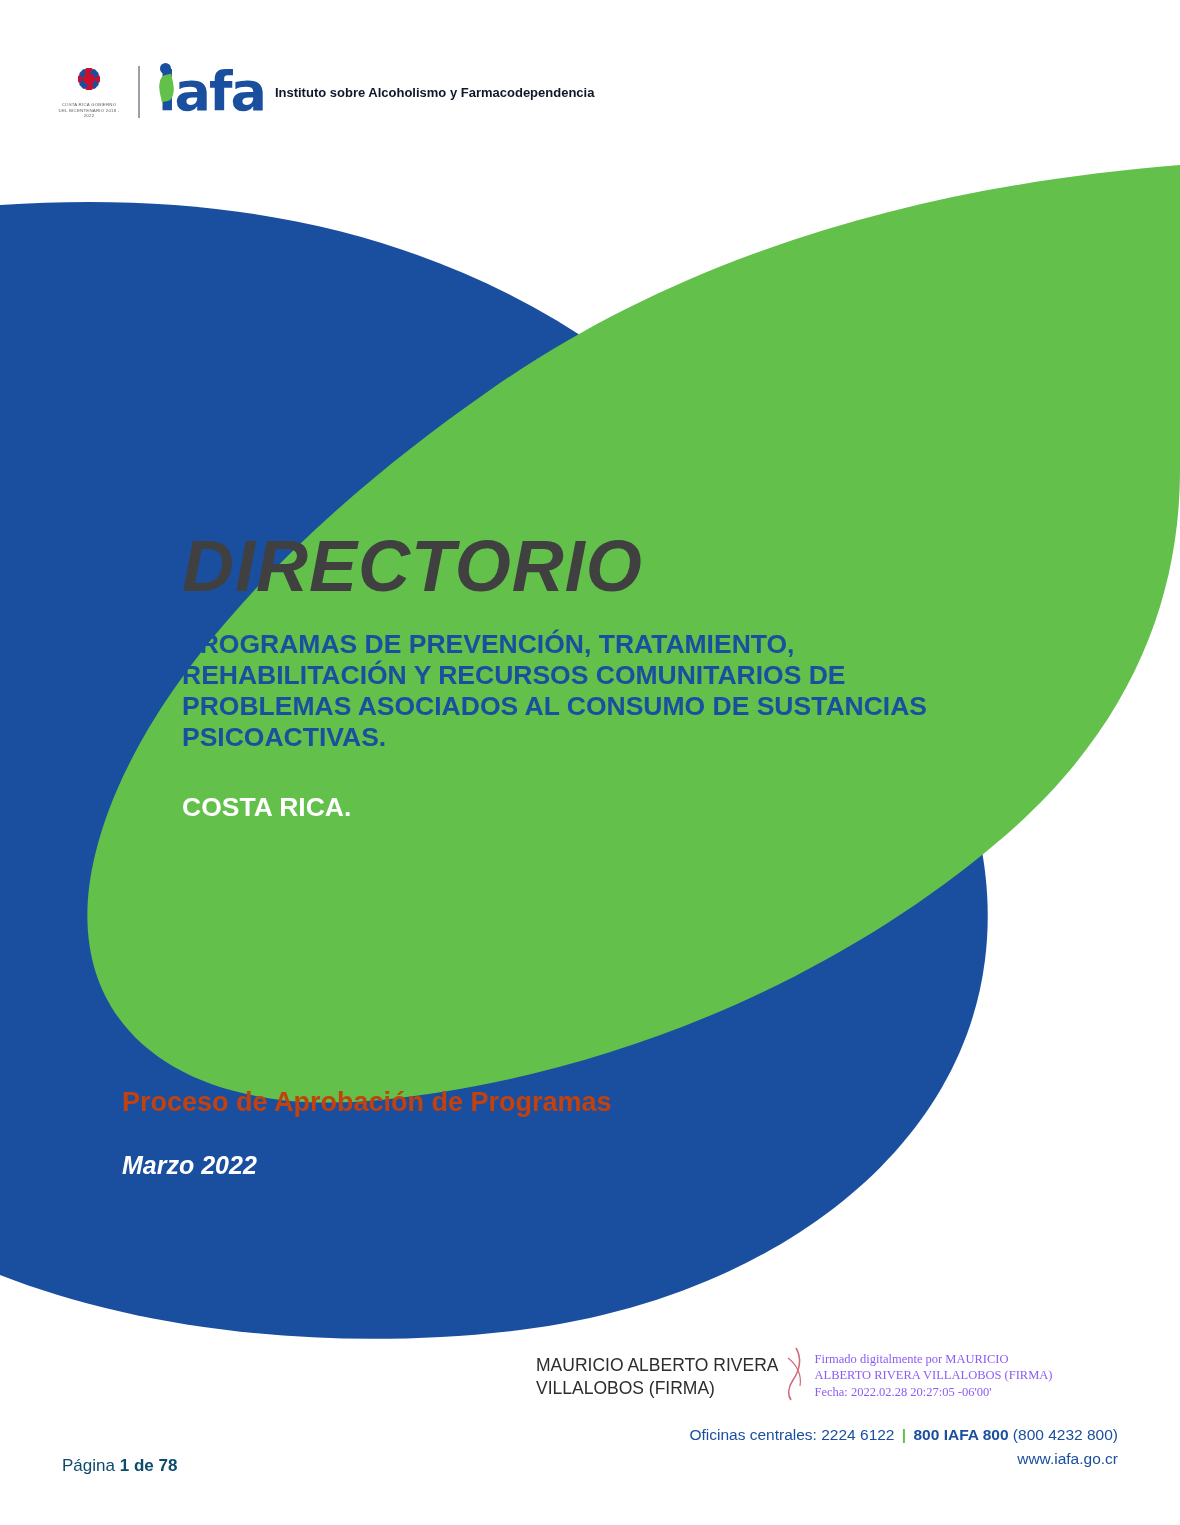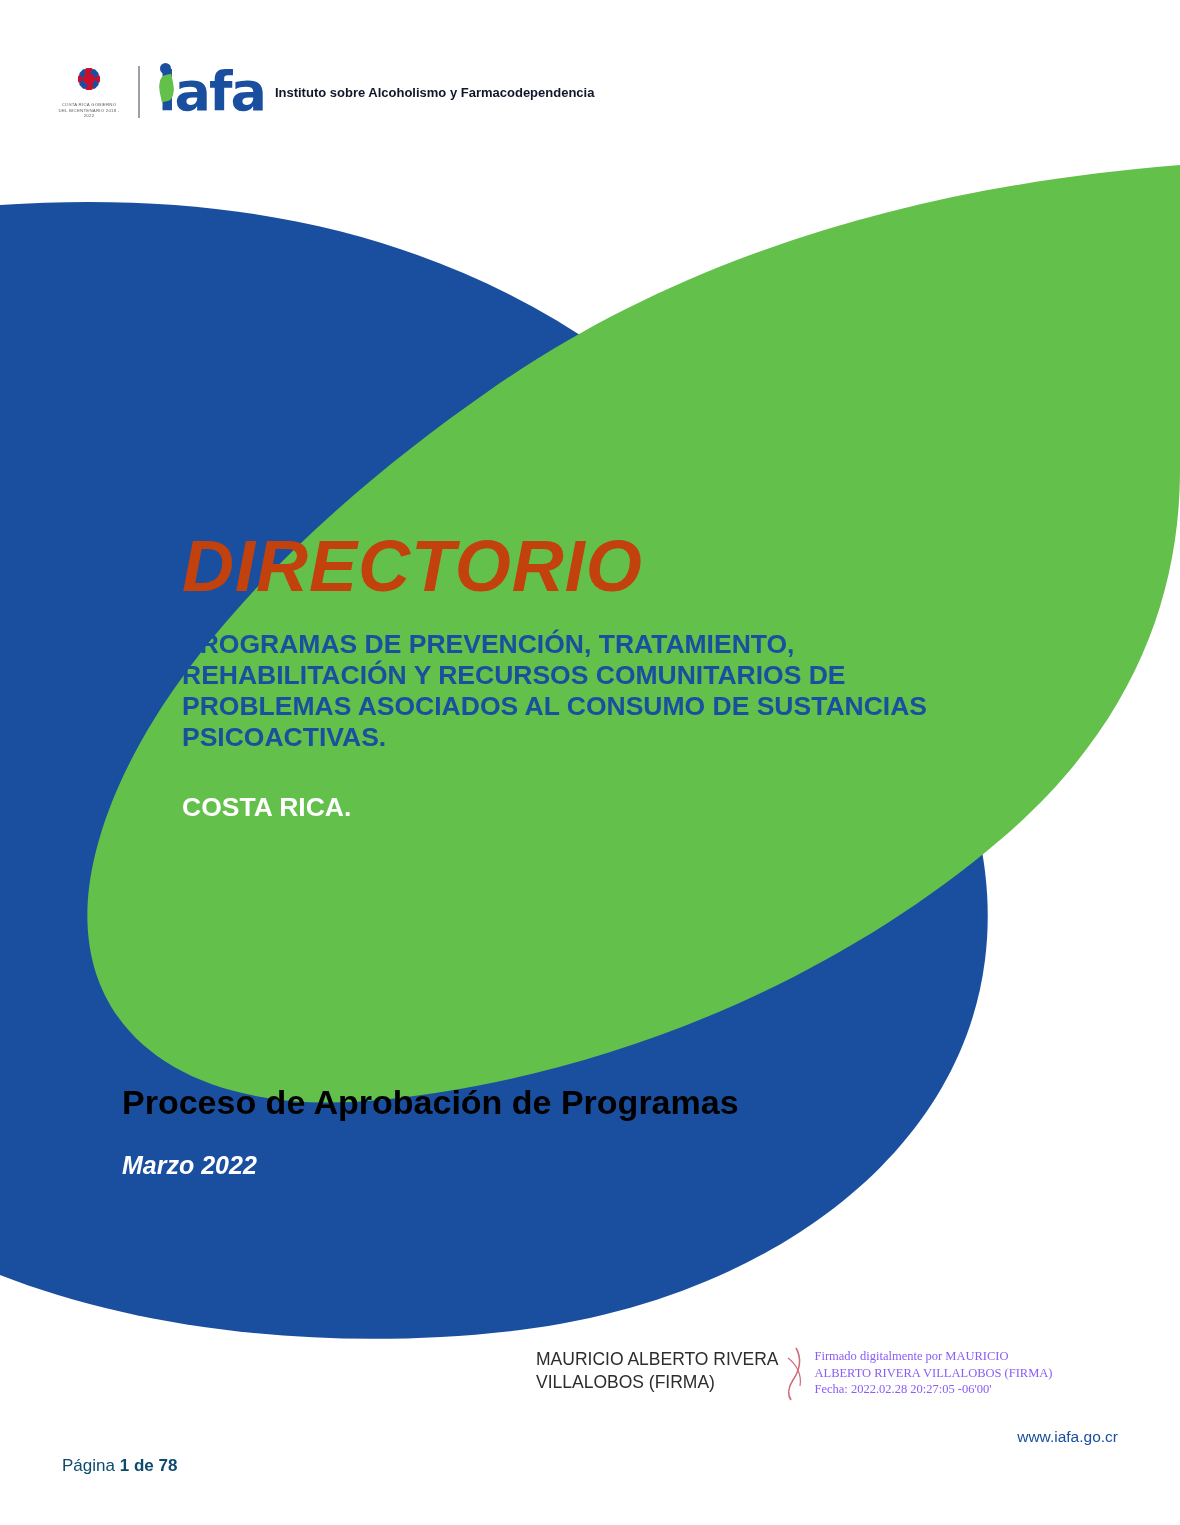--- a/index.html
+++ b/index.html
@@ -117,21 +117,21 @@
     width: 820px;
     z-index: 30;
   }
   .doc-title {
     font-family: "Liberation Sans", sans-serif;
     font-style: italic;
     font-weight: 700;
     font-size: 72px;
     line-height: 82px;
     letter-spacing: 1px;
-    color: #c2410c;
+    color: #404040;
     margin: 0 0 22px 0;
   }
   .doc-subtitle {
     font-family: "Liberation Sans", sans-serif;
     font-weight: 700;
     font-size: 26.5px;
     line-height: 31px;
     color: #1a4fa0;
     margin: 0;
     max-width: 810px;
@@ -147,42 +147,42 @@
 
   .process-block {
     position: absolute;
     left: 122px;
     top: 1082px;
     z-index: 30;
   }
   .process-title {
     font-family: "Liberation Sans", sans-serif;
     font-weight: 700;
-    font-size: 34px;
+    font-size: 27px;
     line-height: 40px;
-    color: #000000;
+    color: #c2410c;
     margin: 0;
   }
   .process-date {
     font-family: "Liberation Sans", sans-serif;
     font-style: italic;
     font-weight: 700;
     font-size: 25px;
     line-height: 34px;
     color: #ffffff;
     margin: 26px 0 0 0;
   }
 
   
   .signature {
     position: absolute;
     left: 536px;
     top: 1348px;
     display: flex;
-    align-items: flex-start;
+    align-items: flex-end;
     z-index: 30;
   }
   .sig-name {
     font-family: "Liberation Sans", sans-serif;
     font-size: 17.5px;
     line-height: 23px;
     color: #2d2d2d;
     white-space: pre-line;
     padding-right: 6px;
   }
@@ -306,20 +306,26 @@
       <path d="M16 4 C 22 14, 20 26, 13 36 C 9 42, 7 50, 11 56" stroke="#d16a7a" stroke-width="1.6" fill="none"></path>
       <path d="M8 14 C 16 20, 22 30, 20 42" stroke="#d16a7a" stroke-width="1.2" fill="none"></path>
     </svg>
   </div>
   <div class="sig-meta">Firmado digitalmente por MAURICIO
 ALBERTO RIVERA VILLALOBOS (FIRMA)
 Fecha: 2022.02.28 20:27:05 -06'00'</div>
 </div>
 
 <div class="footer-contact">
+  <div class="footer-line1">
+    <span>Oficinas centrales: 2224 6122</span>
+    <span class="footer-sep">|</span>
+    <span class="bold">800 IAFA 800</span>
+    <span>(800 4232 800)</span>
+  </div>
   <div class="footer-web">www.iafa.go.cr</div>
 </div>
 
 <div class="page-number">
   <span>Página</span>
   <span class="bold">1</span>
   <span class="bold">de</span>
   <span class="bold">78</span>
 </div>
 

